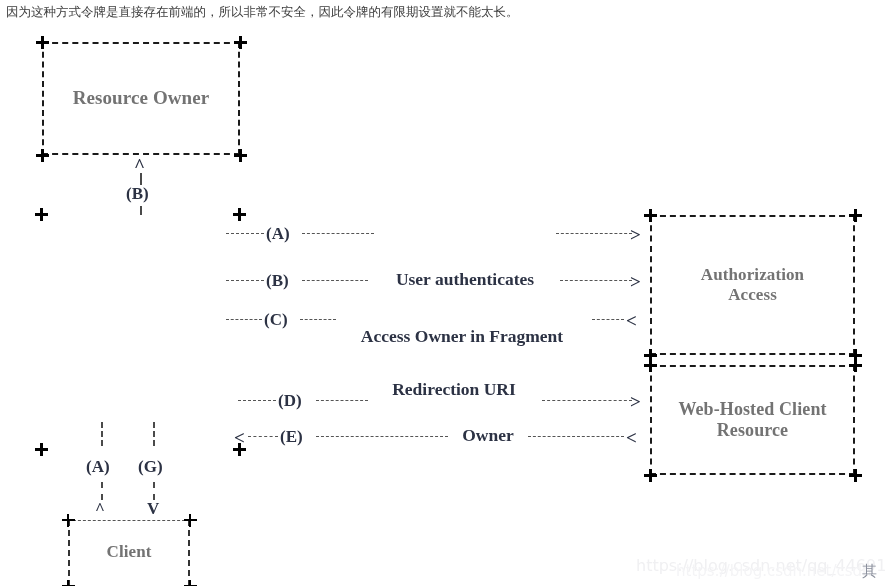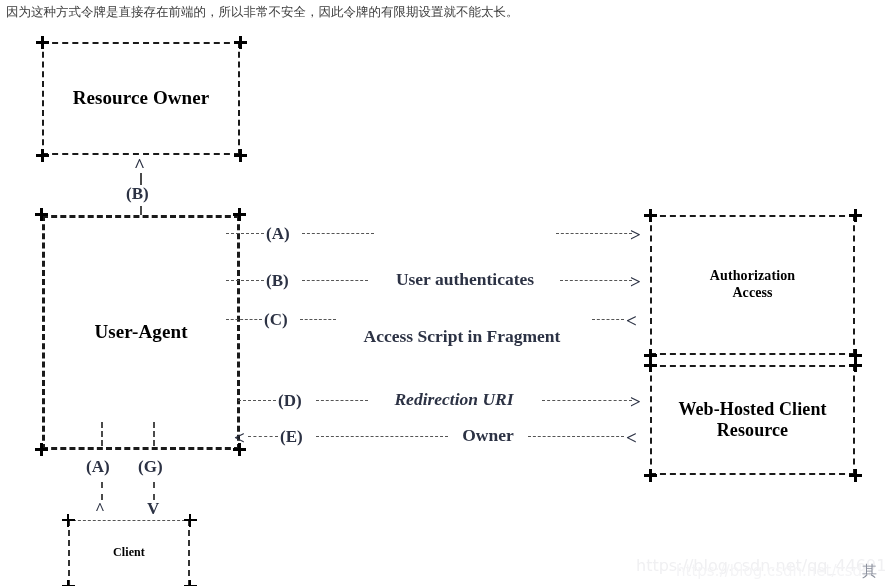--- a/index.html
+++ b/index.html
@@ -41,21 +41,21 @@
     position: absolute;
     box-sizing: border-box;
     display: flex;
     align-items: center;
     justify-content: center;
     text-align: center;
   }
   .node-label {
     font-family: "Liberation Serif", serif;
     font-weight: bold;
-    color: #000000;
+    color: #737373;
     line-height: 1.18;
     letter-spacing: 0.1px;
   }
 
   
   .frame {
     position: absolute;
     inset: 0;
   }
   .frame > i {
@@ -196,42 +196,33 @@
   <span class="plus" style="left:36px; top:6px;"></span>
   <span class="plus" style="left:234px; top:6px;"></span>
   <span class="plus" style="left:36px; top:119px;"></span>
   <span class="plus" style="left:234px; top:119px;"></span>
 
   <span class="arrow" style="left:134px; top:126px;">^</span>
   <span class="vline" style="left:140px; top:143px; height:12px;"></span>
   <span class="step-tag" style="left:126px; top:154px;">(B)</span>
   <span class="vline" style="left:140px; top:176px; height:9px;"></span>
 
-  <div class="node" style="left:42px; top:185px; width:198px; height:235px;">
-    <span class="frame">
-      <i class="ht" style="border-top-width:3px;"></i>
-      <i class="hb" style="border-top-width:3px;"></i>
-      <i class="vl" style="border-left-width:3px;"></i>
-      <i class="vr" style="border-left-width:3px;"></i>
-    </span>
-    <span class="node-label" style="font-size:19px;">User-Agent</span>
-  </div>
   <span class="plus" style="left:35px; top:178px;"></span>
   <span class="plus" style="left:233px; top:178px;"></span>
   <span class="plus" style="left:35px; top:413px;"></span>
   <span class="plus" style="left:233px; top:413px;"></span>
 
   <div class="node" style="left:650px; top:185px; width:205px; height:140px;">
     <span class="frame">
       <i class="ht" style="border-top-width:2px;"></i>
       <i class="hb" style="border-top-width:2px;"></i>
       <i class="vl" style="border-left-width:2px;"></i>
       <i class="vr" style="border-left-width:2px;"></i>
     </span>
-    <span class="node-label" style="font-size:14px;">
+    <span class="node-label" style="font-size:17px;">
       <span>Authorization</span><br>
       <span>Access</span>
     </span>
   </div>
   <span class="plus" style="left:644px; top:179px;"></span>
   <span class="plus" style="left:849px; top:179px;"></span>
   <span class="plus" style="left:644px; top:319px;"></span>
   <span class="plus" style="left:849px; top:319px;"></span>
 
   <div class="node" style="left:650px; top:335px; width:205px; height:110px;">
@@ -267,29 +258,29 @@
     <span>User authenticates</span>
   </span>
   <span class="hline thin" style="left:560px; top:250px; width:72px;"></span>
   <span class="arrow" style="left:630px; top:242px;">&gt;</span>
 
   <span class="hline thin" style="left:226px; top:289px; width:36px;"></span>
   <span class="step-tag" style="left:264px; top:280px;">(C)</span>
   <span class="hline thin" style="left:300px; top:289px; width:36px;"></span>
   <span class="flow-text" style="left:340px; top:275px; width:244px;">
     <br>
-    <span>Access Script in Fragment</span>
+    <span>Access Owner in Fragment</span>
   </span>
   <span class="hline thin" style="left:592px; top:289px; width:32px;"></span>
   <span class="arrow" style="left:626px; top:281px;">&lt;</span>
 
   <span class="hline thin" style="left:238px; top:370px; width:38px;"></span>
   <span class="step-tag" style="left:278px; top:361px;">(D)</span>
   <span class="hline thin" style="left:316px; top:370px; width:52px;"></span>
-  <span class="flow-text" style="left:372px; top:359px; width:164px;font-style:italic;">
+  <span class="flow-text" style="left:372px; top:349px; width:164px;">
     <span>Redirection URI</span><br>
   </span>
   <span class="hline thin" style="left:542px; top:370px; width:90px;"></span>
   <span class="arrow" style="left:630px; top:362px;">&gt;</span>
 
   <span class="arrow" style="left:234px; top:398px;">&lt;</span>
   <span class="hline thin" style="left:248px; top:406px; width:30px;"></span>
   <span class="step-tag" style="left:280px; top:397px;">(E)</span>
   <span class="hline thin" style="left:316px; top:406px; width:132px;"></span>
   <span class="flow-text" style="left:452px; top:395px; width:72px;">
@@ -310,21 +301,21 @@
   <span class="arrow" style="left:95px; top:470px; font-size:17px;">^</span>
   <span class="arrow" style="left:147px; top:470px; font-size:17px;">V</span>
 
   <div class="node" style="left:68px; top:490px; width:122px; height:76px;">
     <span class="frame">
       <i class="ht" style="border-top-width:1.5px; border-top-color:#555;"></i>
 
       <i class="vl" style="border-left-width:2px; border-left-color:#333;"></i>
       <i class="vr" style="border-left-width:2px; border-left-color:#333;"></i>
     </span>
-    <span class="node-label" style="font-size:12px; position:relative; top:-6px;">Client</span>
+    <span class="node-label" style="font-size:17px; position:relative; top:-6px;">Client</span>
   </div>
   <span class="plus thin" style="left:62px; top:484px;"></span>
   <span class="plus thin" style="left:184px; top:484px;"></span>
   <span class="plus thin" style="left:62px; top:550px;"></span>
   <span class="plus thin" style="left:184px; top:550px;"></span>
 
 </div>
 
 <div class="watermark" id="watermark-primary">https://blog.csdn.net/qq_44691484</div>
 <div class="watermark" id="watermark-secondary">https://blog.csdn.net/csdn</div>

